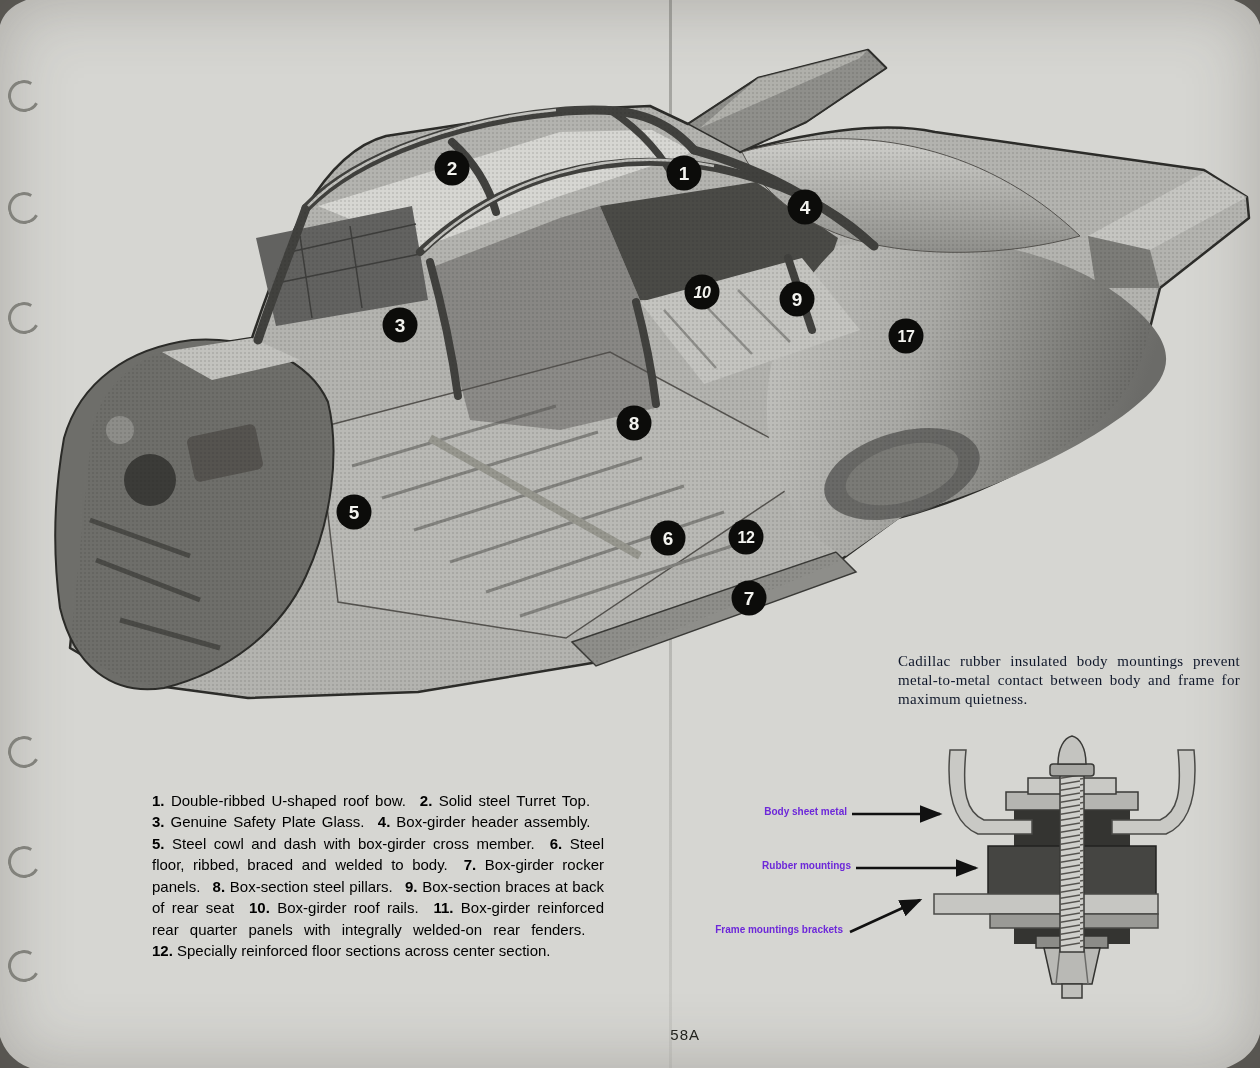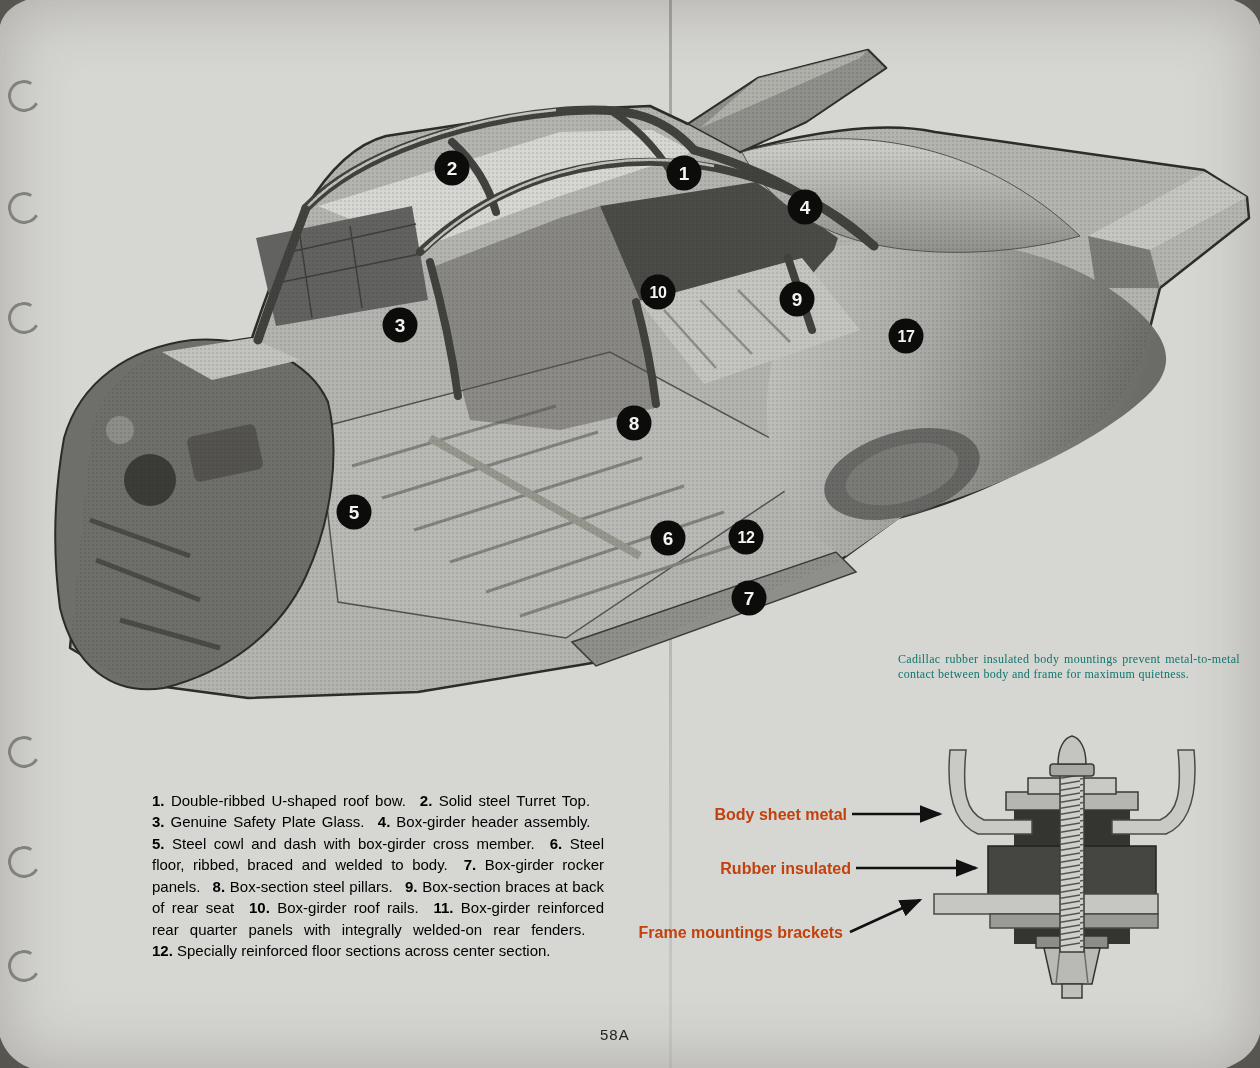--- a/index.html
+++ b/index.html
@@ -6,28 +6,28 @@
   html,body{width:1260px;height:1068px}
   body{background:#3a3733;font-family:"Liberation Sans",sans-serif}
   .page{position:relative;width:1260px;height:1068px;background:#d6d6d2;overflow:hidden;
         box-shadow:inset 0 0 70px rgba(70,64,56,.30)}
   svg.art{position:absolute;left:0;top:0;z-index:1}
   .callout{position:absolute;z-index:3;width:35px;height:35px;border-radius:50%;background:#0c0c0a;
            color:#f3f3ef;display:flex;align-items:center;justify-content:center;font-weight:bold;
            font-size:19px;transform:translate(-50%,-50%)}
   .callout.two{font-size:16px;letter-spacing:-0.5px}
   .caption{position:absolute;z-index:2;left:898px;top:652px;width:342px;
-           font-family:"Liberation Serif",serif;font-size:12px;line-height:1.28;
-           text-align:justify;color:#0f766e;letter-spacing:0.3px}
+           font-family:"Liberation Serif",serif;font-size:15px;line-height:1.28;
+           text-align:justify;color:#0f172a;letter-spacing:0.3px}
   .legend{position:absolute;z-index:2;left:152px;top:790px;width:452px;font-size:15px;
           line-height:1.43;text-align:justify;color:#000000}
   .legend b{font-weight:bold}
-  .inset-label{position:absolute;z-index:2;font-size:16px;font-weight:bold;color:#c2410c;
+  .inset-label{position:absolute;z-index:2;font-size:10px;font-weight:bold;color:#6d28d9;
                text-align:right;width:215px}
-  .pageno{position:absolute;z-index:2;left:600px;top:1026px;width:100px;text-align:left;
+  .pageno{position:absolute;z-index:2;left:600px;top:1026px;width:100px;text-align:right;
           font-size:15px;color:#23231e;letter-spacing:1px}
   .hole{position:absolute;z-index:2;left:8px;width:32px;height:32px;border-radius:50%;
         border:3px solid #82827c;border-right-color:rgba(0,0,0,0);transform:rotate(-15deg)}
 </style>
 </head>
 <body>
 
 <div class="page">
 
   <svg class="art" width="1260" height="1068" viewBox="0 0 1260 1068">
@@ -176,27 +176,27 @@
   <div id="callout-layer">
       <div class="callout" style="left: 684px; top: 173px;">1</div>
       <div class="callout" style="left: 452px; top: 168px;">2</div>
       <div class="callout" style="left: 400px; top: 325px;">3</div>
       <div class="callout" style="left: 805px; top: 207px;">4</div>
       <div class="callout" style="left: 354px; top: 512px;">5</div>
       <div class="callout" style="left: 668px; top: 538px;">6</div>
       <div class="callout" style="left: 749px; top: 598px;">7</div>
       <div class="callout" style="left: 634px; top: 423px;">8</div>
       <div class="callout" style="left: 797px; top: 299px;">9</div>
-      <div class="callout two" style="left: 658px; top: 292px;">10</div>
+      <div class="callout two" style="left: 702px; top: 292px; font-style: italic;">10</div>
       <div class="callout two" style="left: 906px; top: 336px;">17</div>
       <div class="callout two" style="left: 746px; top: 489px; margin-top: 48px;">12</div>
     </div>
 
   <div class="caption">Cadillac rubber insulated body mountings prevent metal-to-metal contact between body and frame for maximum quietness.</div>
 
   <div class="legend" id="legend"><span><b>1.</b>&nbsp;Double-ribbed U-shaped roof bow.  </span><span><b>2.</b>&nbsp;Solid steel Turret Top.  </span><span><b>3.</b>&nbsp;Genuine Safety Plate Glass.  </span><span><b>4.</b>&nbsp;Box-girder header assembly.  </span><span><b>5.</b>&nbsp;Steel cowl and dash with box-girder cross member.  </span><span><b>6.</b>&nbsp;Steel floor, ribbed, braced and welded to body.  </span><span><b>7.</b>&nbsp;Box-girder rocker panels.  </span><span><b>8.</b>&nbsp;Box-section steel pillars.  </span><span><b>9.</b>&nbsp;Box-section braces at back of rear seat  </span><span><b>10.</b>&nbsp;Box-girder roof rails.  </span><span><b>11.</b>&nbsp;Box-girder reinforced rear quarter panels with integrally welded-on rear fenders.  </span><span><b>12.</b>&nbsp;Specially reinforced floor sections across center section.  </span></div>
 
   <div class="inset-label" style="left:632px;top:806px">Body sheet metal</div>
-  <div class="inset-label" style="left:636px;top:860px">Rubber insulated</div>
+  <div class="inset-label" style="left:636px;top:860px">Rubber mountings</div>
   <div class="inset-label" style="left:628px;top:924px">Frame mountings brackets</div>
 
   <div class="pageno">58A</div>
 </div>
 
 </body></html>

